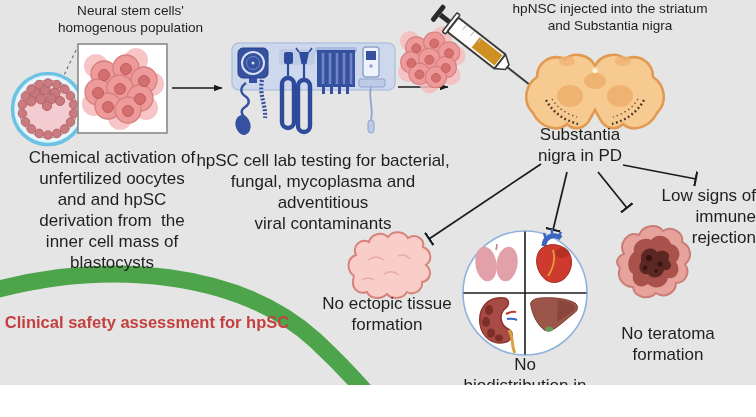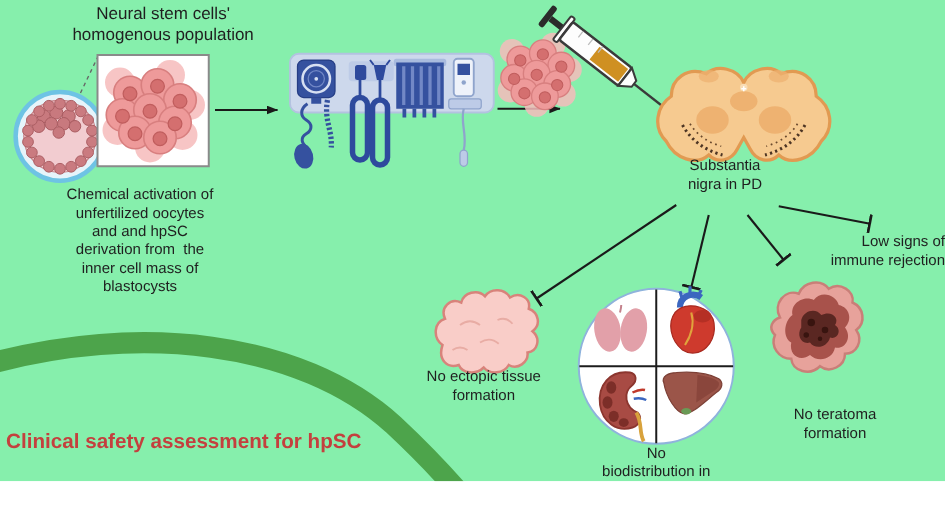--- a/index.html
+++ b/index.html
@@ -1,21 +1,21 @@
 <!DOCTYPE html>
 <html><head>
 <meta charset="utf-8">
 <style>
   html,body{margin:0;padding:0;background:#fff;}
-  #canvas{position:relative;width:756px;height:385px;background:#86efac;overflow:hidden;
+  #canvas{position:relative;width:756px;height:385px;background:#e5e5e5;overflow:hidden;
           font-family:"Liberation Sans",sans-serif;}
   .abs{position:absolute;}
-  .txt{white-space:pre-wrap;text-align:center;color:#1f1f1f;font-size:12px;line-height:1.23;}
+  .txt{white-space:pre-wrap;text-align:center;color:#1f1f1f;font-size:17px;line-height:1.23;}
   .title{font-size:13.6px;}
-  .banner-line{color:#c4403e;font-weight:bold;font-size:16.5px;text-align:center;white-space:pre-wrap;margin-top:31px;}
+  .banner-line{color:#c4403e;font-weight:bold;font-size:16.5px;text-align:center;white-space:pre-wrap;}
   svg{display:block;}
 </style>
 </head>
 <body>
 
 <div id="canvas">
 
   <svg class="abs" style="left:0;top:0" width="756" height="417" viewBox="0 0 756 417">
     <defs>
       <marker id="arrow" markerWidth="10" markerHeight="8" refX="8.5" refY="3.5" orient="auto" markerUnits="userSpaceOnUse">
@@ -272,21 +272,26 @@
   <div class="abs txt title" style="left:28px;top:3px;width:205px">Neural stem cells'
 homogenous population</div>
 
   <div class="abs txt" style="left:3px;top:148px;width:218px">Chemical activation of
 unfertilized oocytes
 and and hpSC
 derivation from  the
 inner cell mass of
 blastocysts</div>
 
-
+  <div class="abs txt" style="left:192px;top:151px;width:262px">hpSC cell lab testing for bacterial,
+fungal, mycoplasma and adventitious
+viral contaminants</div>
+
+  <div class="abs txt title" style="left:468px;top:1px;width:284px">hpNSC injected into the striatum
+and Substantia nigra</div>
 
   <div class="abs txt" style="left:536px;top:125px;width:88px">Substantia
 nigra in PD</div>
 
   <div class="abs txt" style="left:320px;top:294px;width:134px">No ectopic tissue
 formation</div>
 
   <div class="abs txt" style="left:452px;top:355px;width:146px">No
 biodistribution in
 peripheral organs</div>

